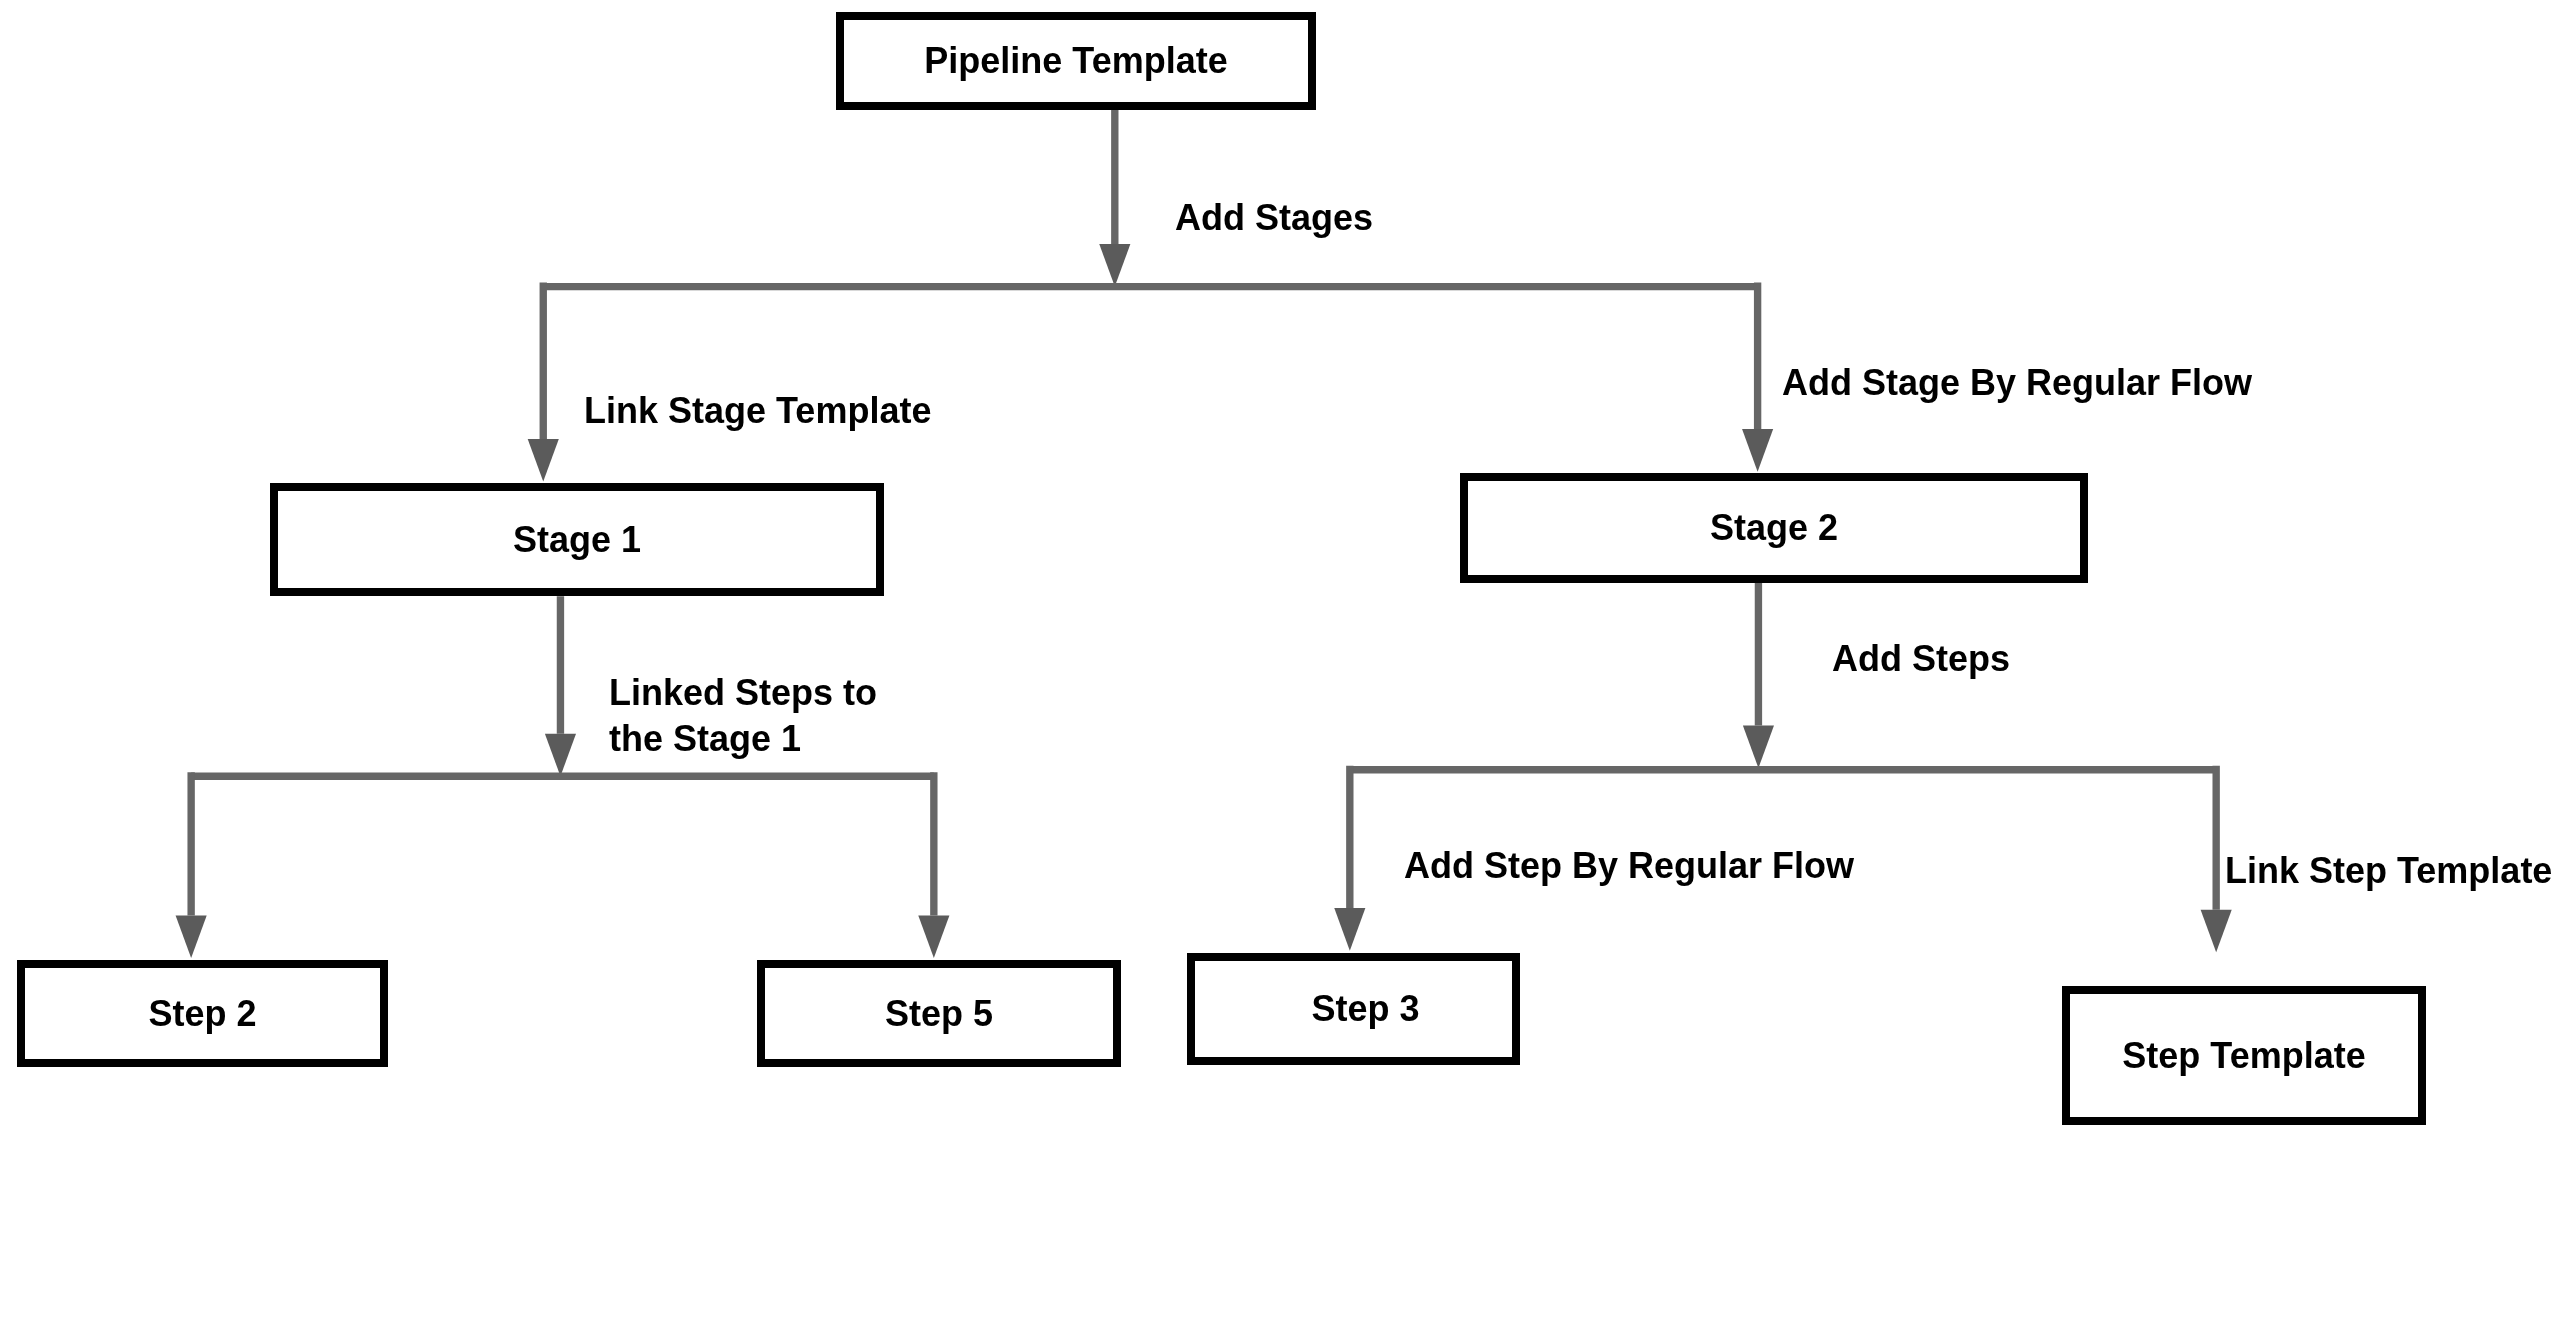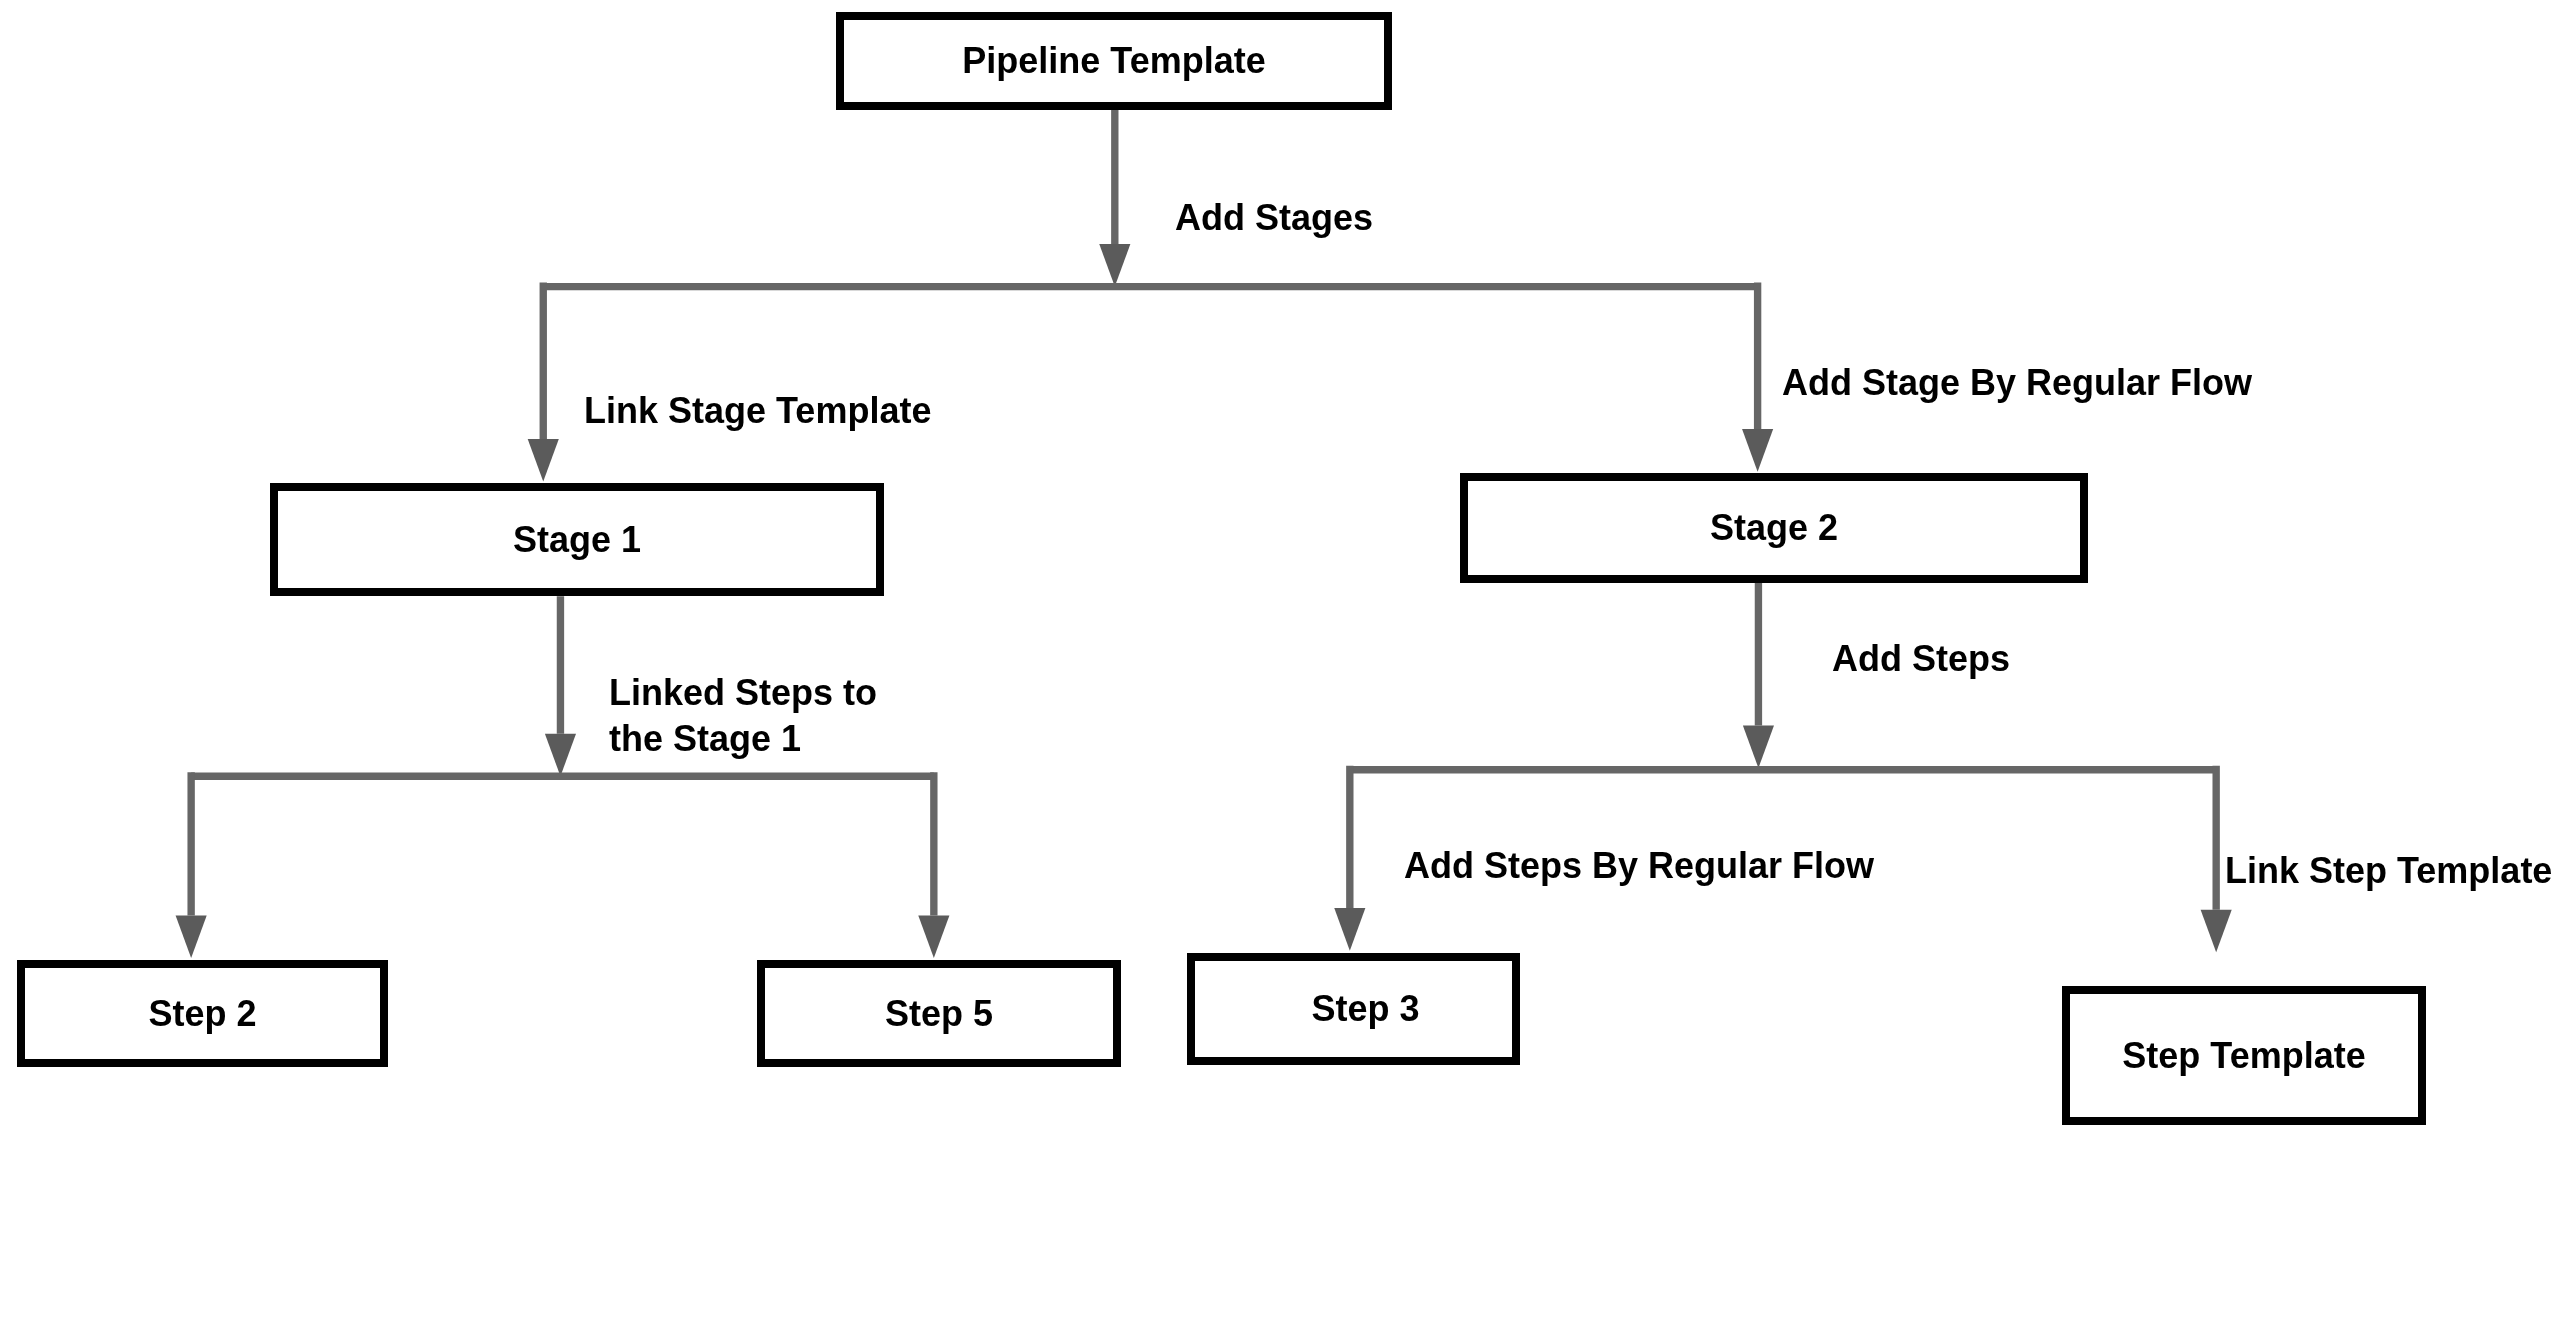--- a/index.html
+++ b/index.html
@@ -76,21 +76,21 @@
     <g>
       <path class="line" d="M1648 935 V1109"></path>
       <polygon class="arrowhead" points="1648,1161 1629,1109 1667,1109"></polygon>
     </g>
     <g>
       <path class="line" d="M2706 935 V1111"></path>
       <polygon class="arrowhead" points="2706,1163 2687,1111 2725,1111"></polygon>
     </g>
   </svg>
 
-  <div class="node" style="left:836px;top:11.5px;width:556px;height:98px;">
+  <div class="node" style="left:836px;top:11.5px;width:480px;height:98px;">
     <span>Pipeline Template</span>
   </div>
   <div class="node" style="left:270px;top:483px;width:614px;height:113px;">
     <span>Stage 1</span>
   </div>
   <div class="node" style="left:1460px;top:473px;width:628px;height:110px;">
     <span>Stage 2</span>
   </div>
   <div class="node" style="left:17px;top:960px;width:371px;height:107px;">
     <span>Step 2</span>
@@ -106,17 +106,17 @@
   </div>
 
   <div class="edge-label" style="left:1175px;top:195px;">Add Stages</div>
   <div class="edge-label" style="left:584px;top:388px;">Link Stage Template</div>
   <div class="edge-label" style="left:1782px;top:360px;">Add Stage By Regular Flow</div>
   <div class="edge-label" style="left:609px;top:670px;">
     <span>Linked Steps to</span>
     <span>the Stage 1</span>
   </div>
   <div class="edge-label" style="left:1832px;top:636px;">Add Steps</div>
-  <div class="edge-label" style="left:1404px;top:843px;">Add Steps By Regular Flow</div>
+  <div class="edge-label" style="left:1404px;top:843px;">Add Step By Regular Flow</div>
   <div class="edge-label" style="left:2225px;top:848px;">Link Step Template</div>
 
 </div>
 
 
 </body></html>

